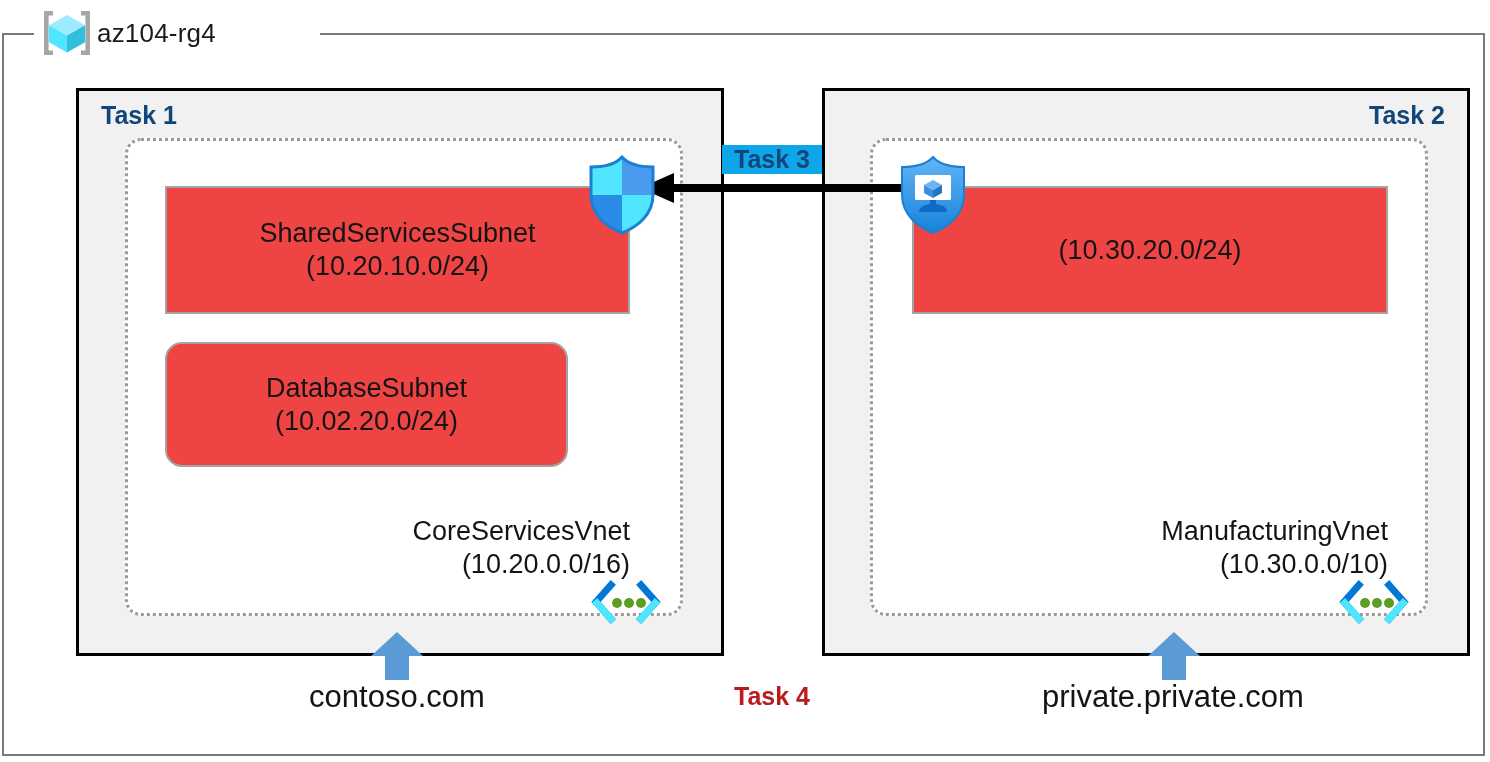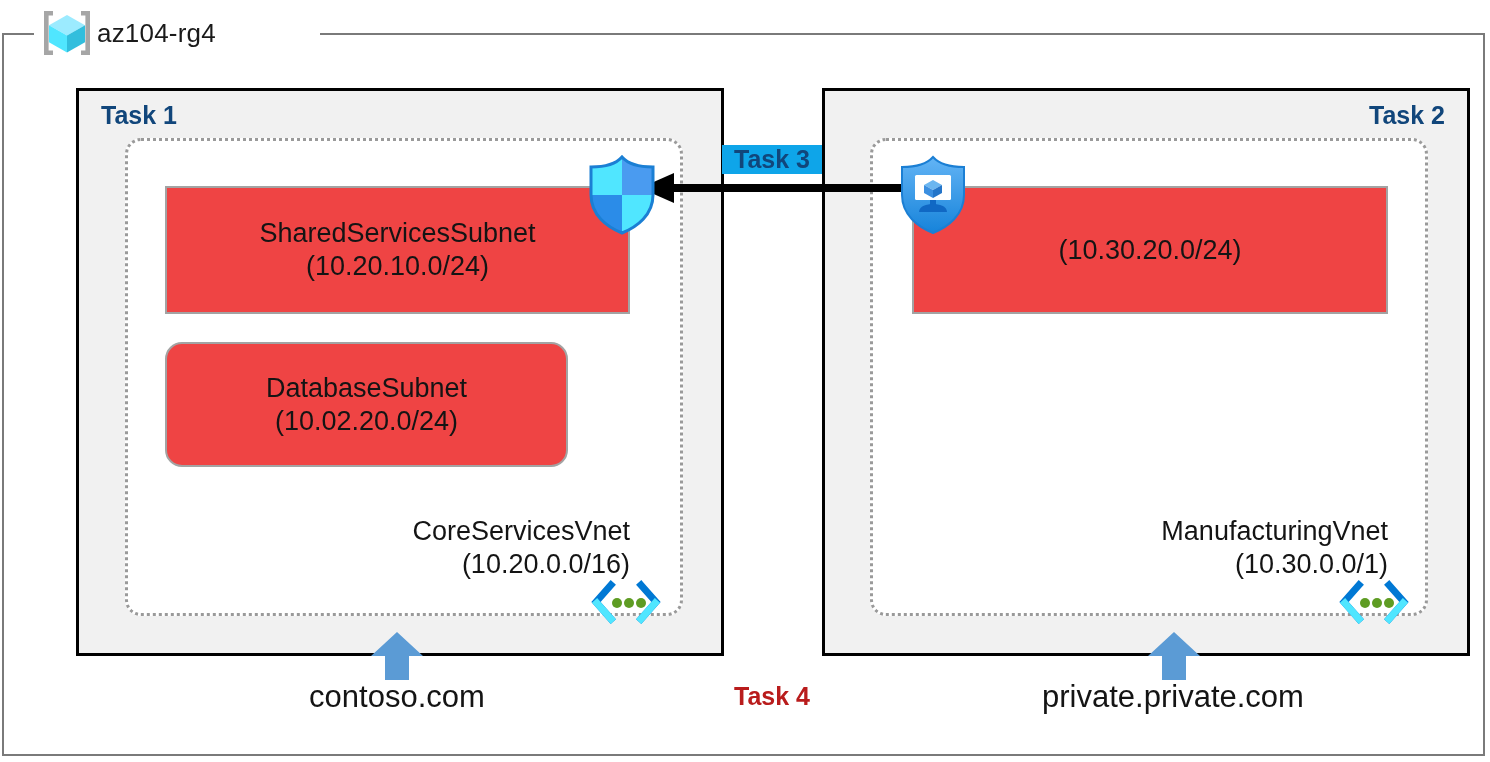--- a/index.html
+++ b/index.html
@@ -252,21 +252,21 @@
 
   <div class="vnet-rect" id="vnet-rect-2"></div>
 
   <div class="subnet-box" id="subnet-2-1">
     <div class="subnet-cidr">(10.30.20.0/24)</div>
   </div>
 
 
   <div class="vnet-name-block" id="vnet-name-2">
     <div class="vnet-name">ManufacturingVnet</div>
-    <div class="vnet-cidr">(10.30.0.0/1)</div>
+    <div class="vnet-cidr">(10.30.0.0/10)</div>
   </div>
 
   <span class="vnet-icon" id="vnet-icon-2">
     <svg viewBox="0 0 72 46" xmlns="http://www.w3.org/2000/svg">
       <g stroke-linecap="square" fill="none" stroke-width="7">
         <path d="M21 5 L6 22 L21 39" stroke="#0078d4"></path>
         <path d="M21 5 L6 22 L21 39" stroke="#50e6ff" stroke-dasharray="24 40" stroke-dashoffset="-24"></path>
         <path d="M51 5 L66 22 L51 39" stroke="#0078d4"></path>
         <path d="M51 5 L66 22 L51 39" stroke="#50e6ff" stroke-dasharray="24 40" stroke-dashoffset="-24"></path>
       </g>

